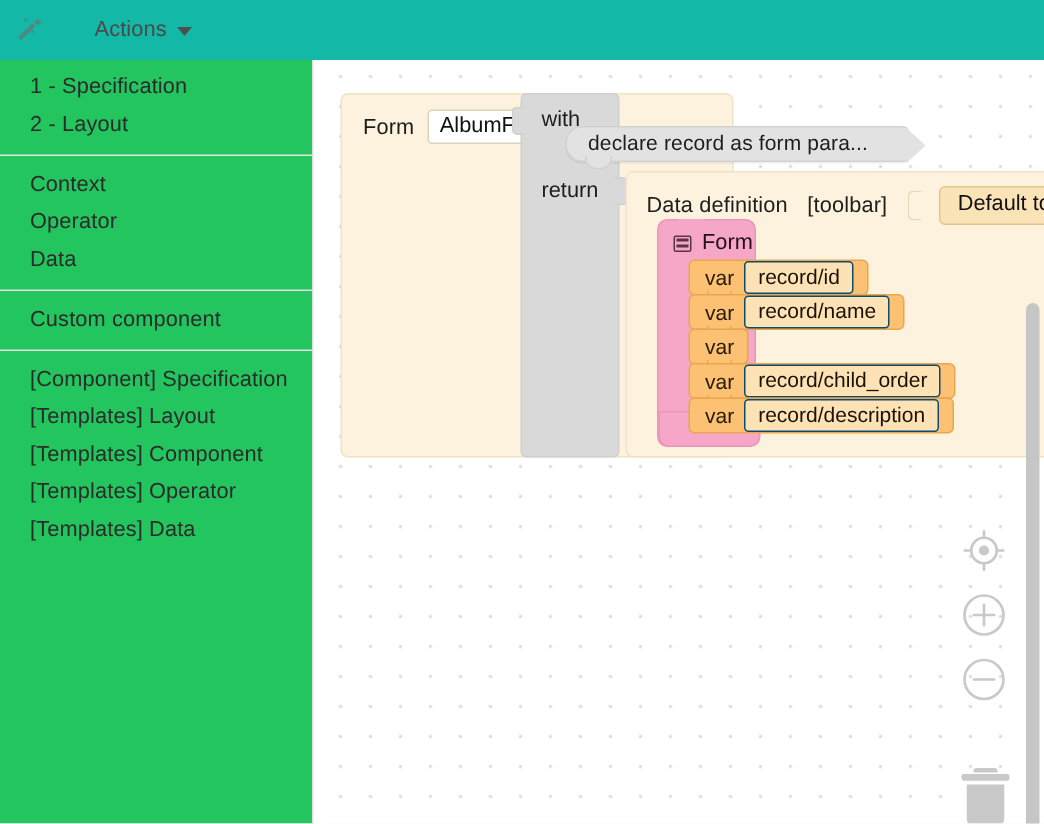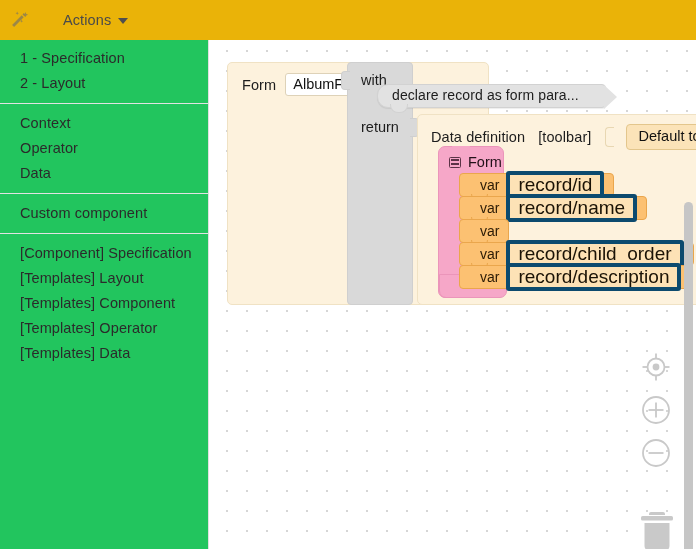--- a/index.html
+++ b/index.html
@@ -22,21 +22,21 @@
     inset: 0;
     display: flex;
     flex-direction: column;
     background: #f1f1f1;
   }
 
   
   .topbar {
     height: 40px;
     flex: 0 0 40px;
-    background: #eab308;
+    background: #14b8a6;
     display: flex;
     align-items: center;
     padding-left: 9px;
     box-sizing: border-box;
   }
   .wand-icon {
     width: 22px;
     height: 22px;
     display: block;
     flex: 0 0 22px;
@@ -346,28 +346,27 @@
     display: flex;
     align-items: center;
     gap: 7px;
     padding: 0 9px 0 10px;
     white-space: nowrap;
     box-sizing: border-box;
   }
   .var-row .var-kw {
     font-size: 14px;
     color: #2a1a05;
-    margin-left: 10px;
   }
   .var-pill {
     background: #fde2b6;
-    border: 4px solid #0c4a6e;
+    border: 1px solid #0c4a6e;
     border-radius: 3px;
     padding: 1px 8px 2px 8px;
-    font-size: 19px;
+    font-size: 14px;
     color: #1a1205;
     line-height: 17px;
   }
   .var-notch {
     position: absolute;
     left: 11px;
     bottom: -5px;
     width: 15px;
     height: 6px;
     background: #fcc172;

